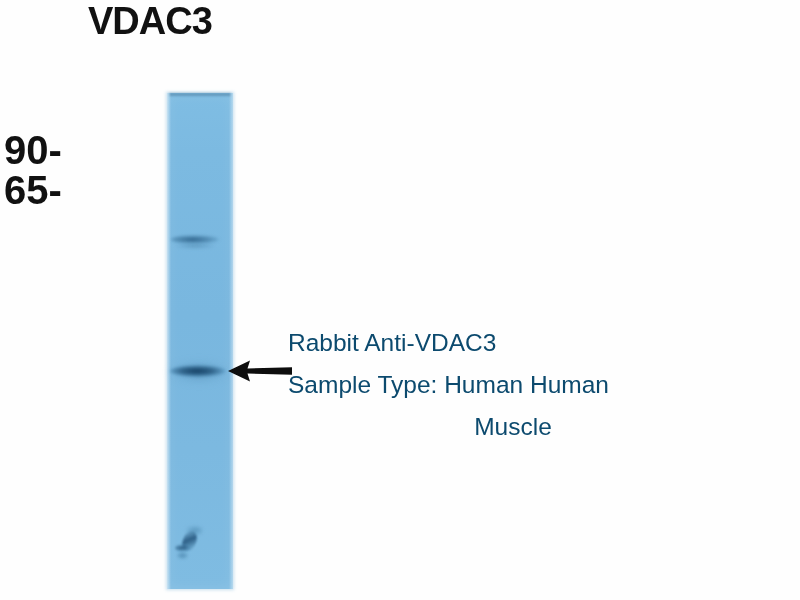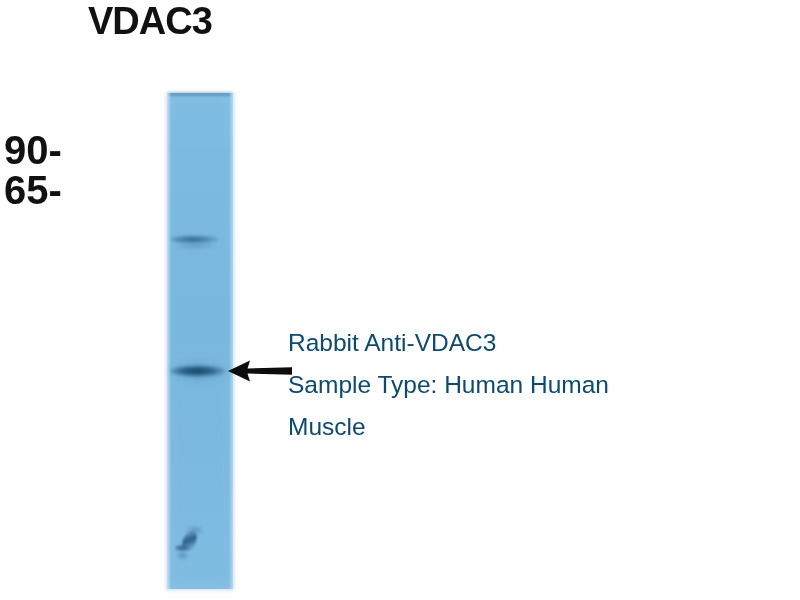--- a/index.html
+++ b/index.html
@@ -218,21 +218,21 @@
   #annotation-block {
     position: absolute;
     left: 288px;
     top: 322px;
     width: 450px;
     color: #0c4a6e;
     font-size: 24.5px;
     line-height: 42px;
   }
   .anno-line { white-space: nowrap; }
-  .anno-line.center { }
+  .anno-line.center { text-align: center; }
 </style>
 </head>
 <body>
 
 <div id="canvas">
 
   <div id="blot-title">VDAC3</div>
 
   <div id="mw-col">
     <div class="mw-label" style="top:130px; right:0px; width:161px;">90-</div>

